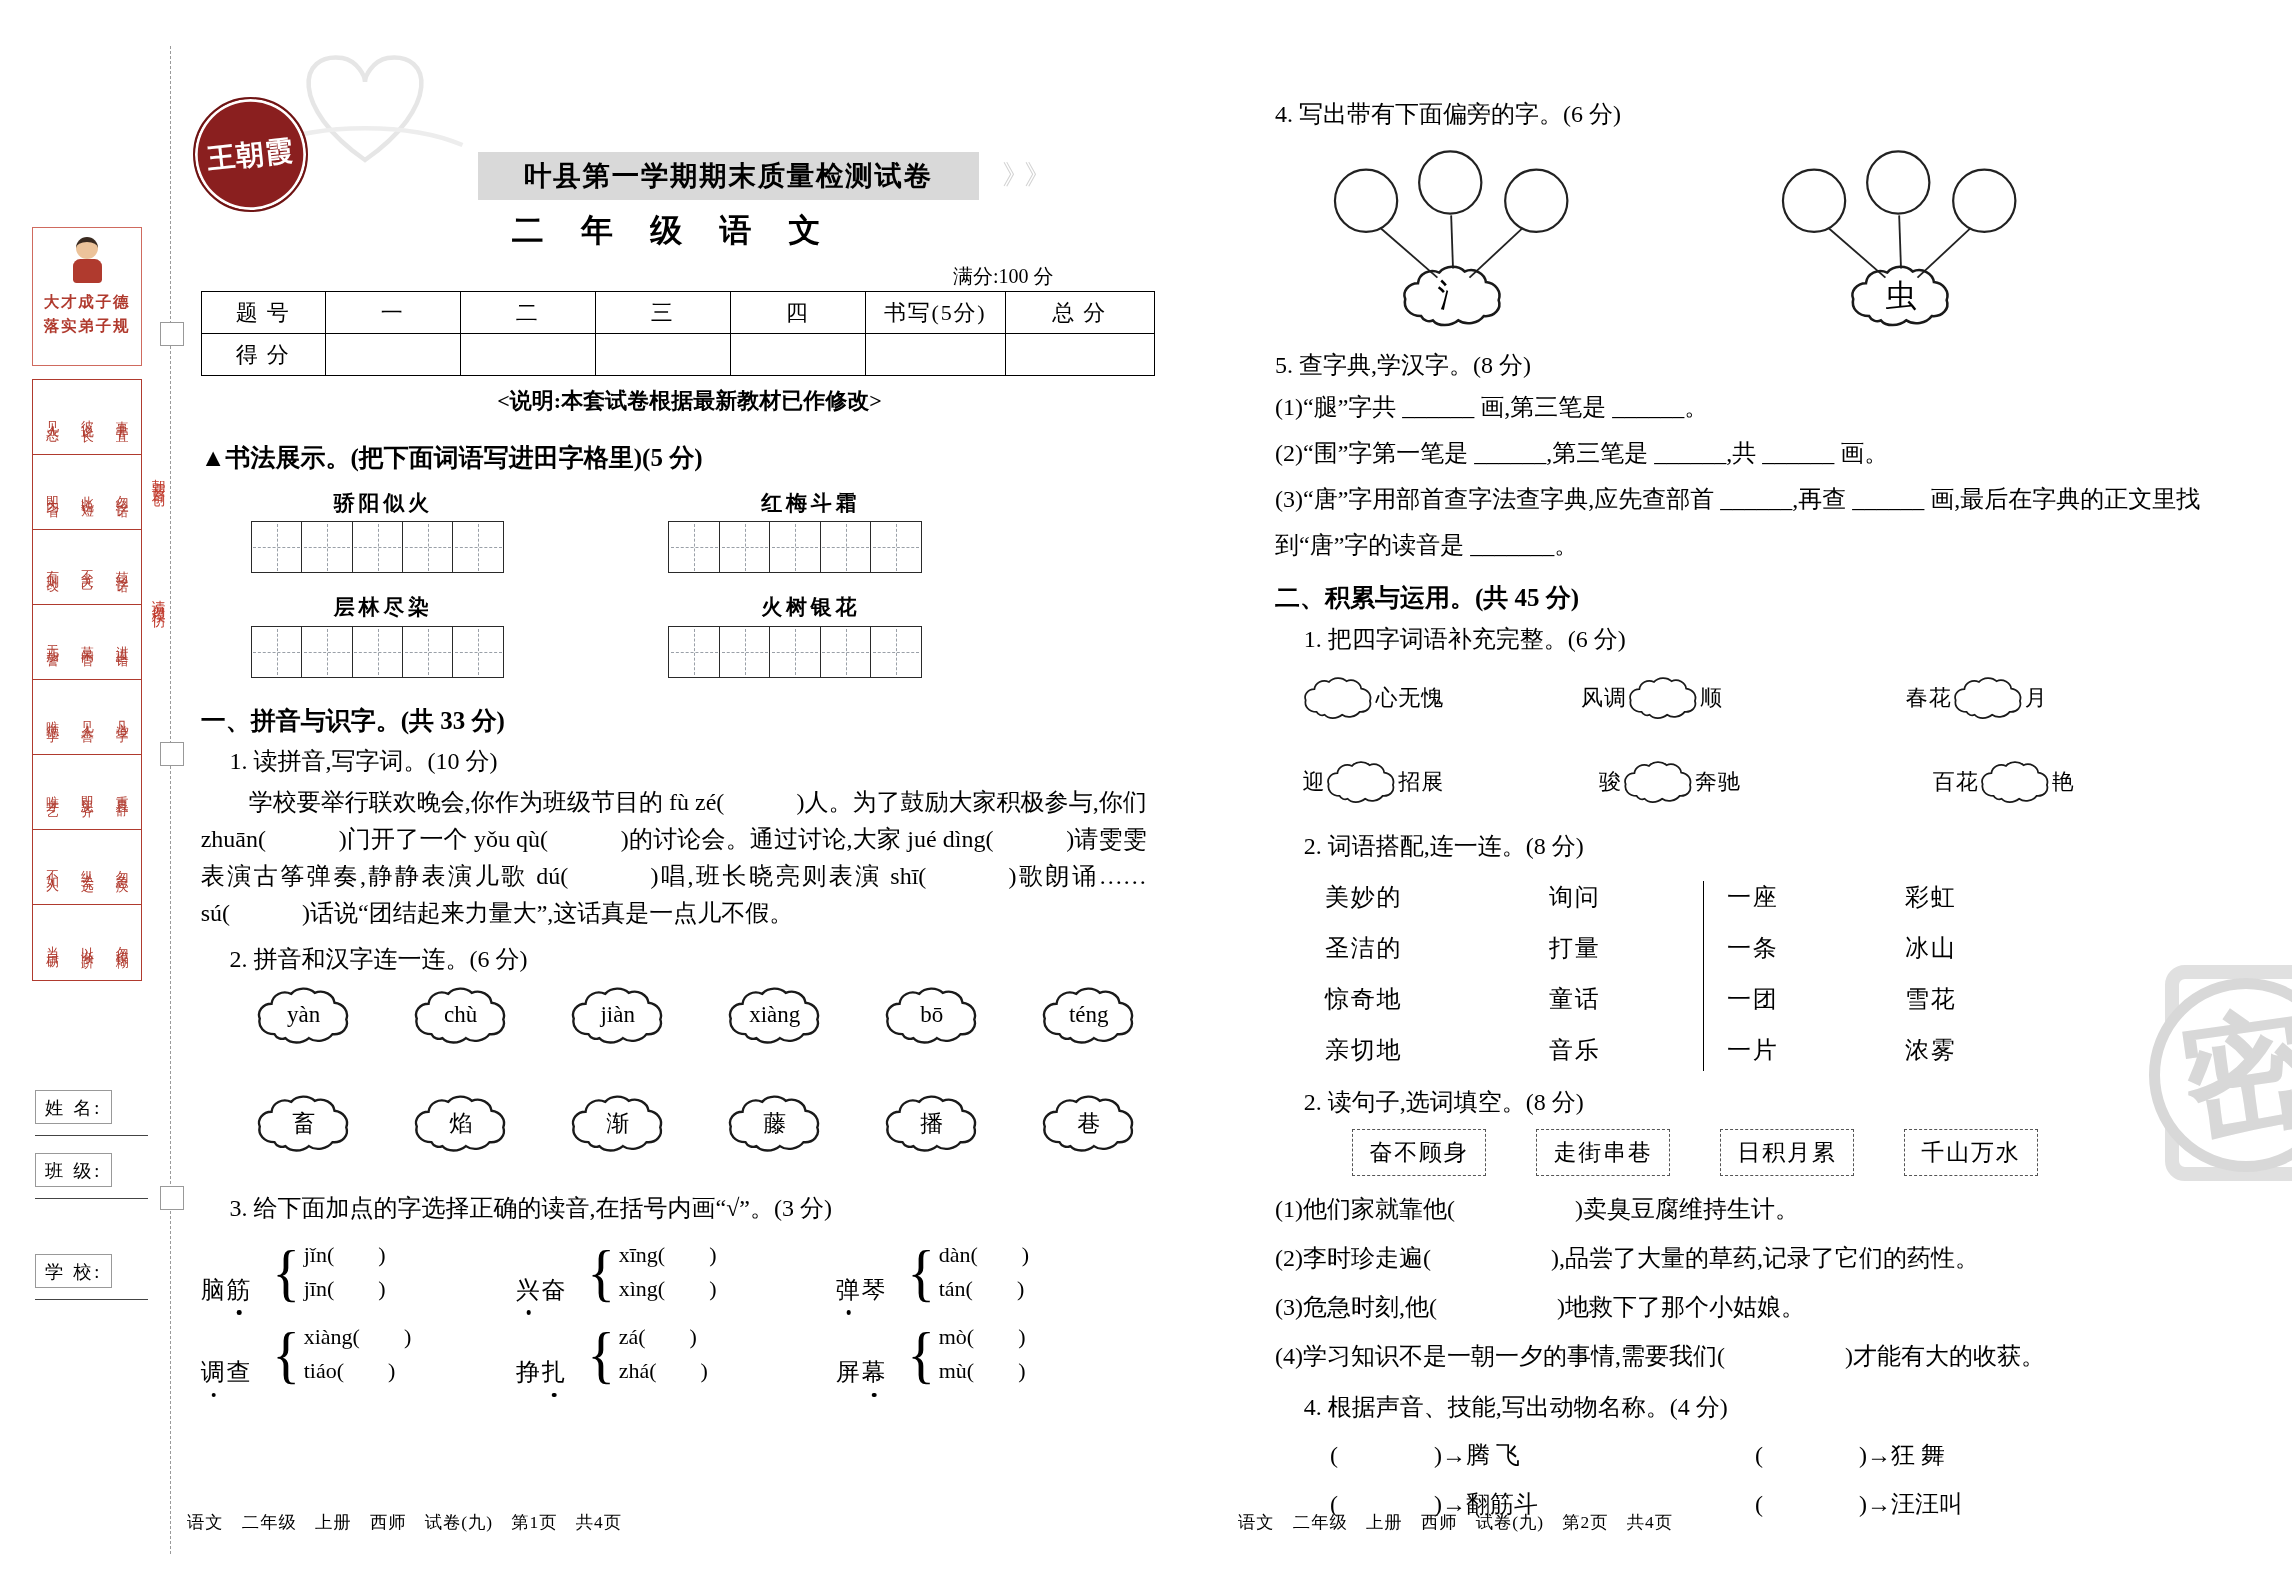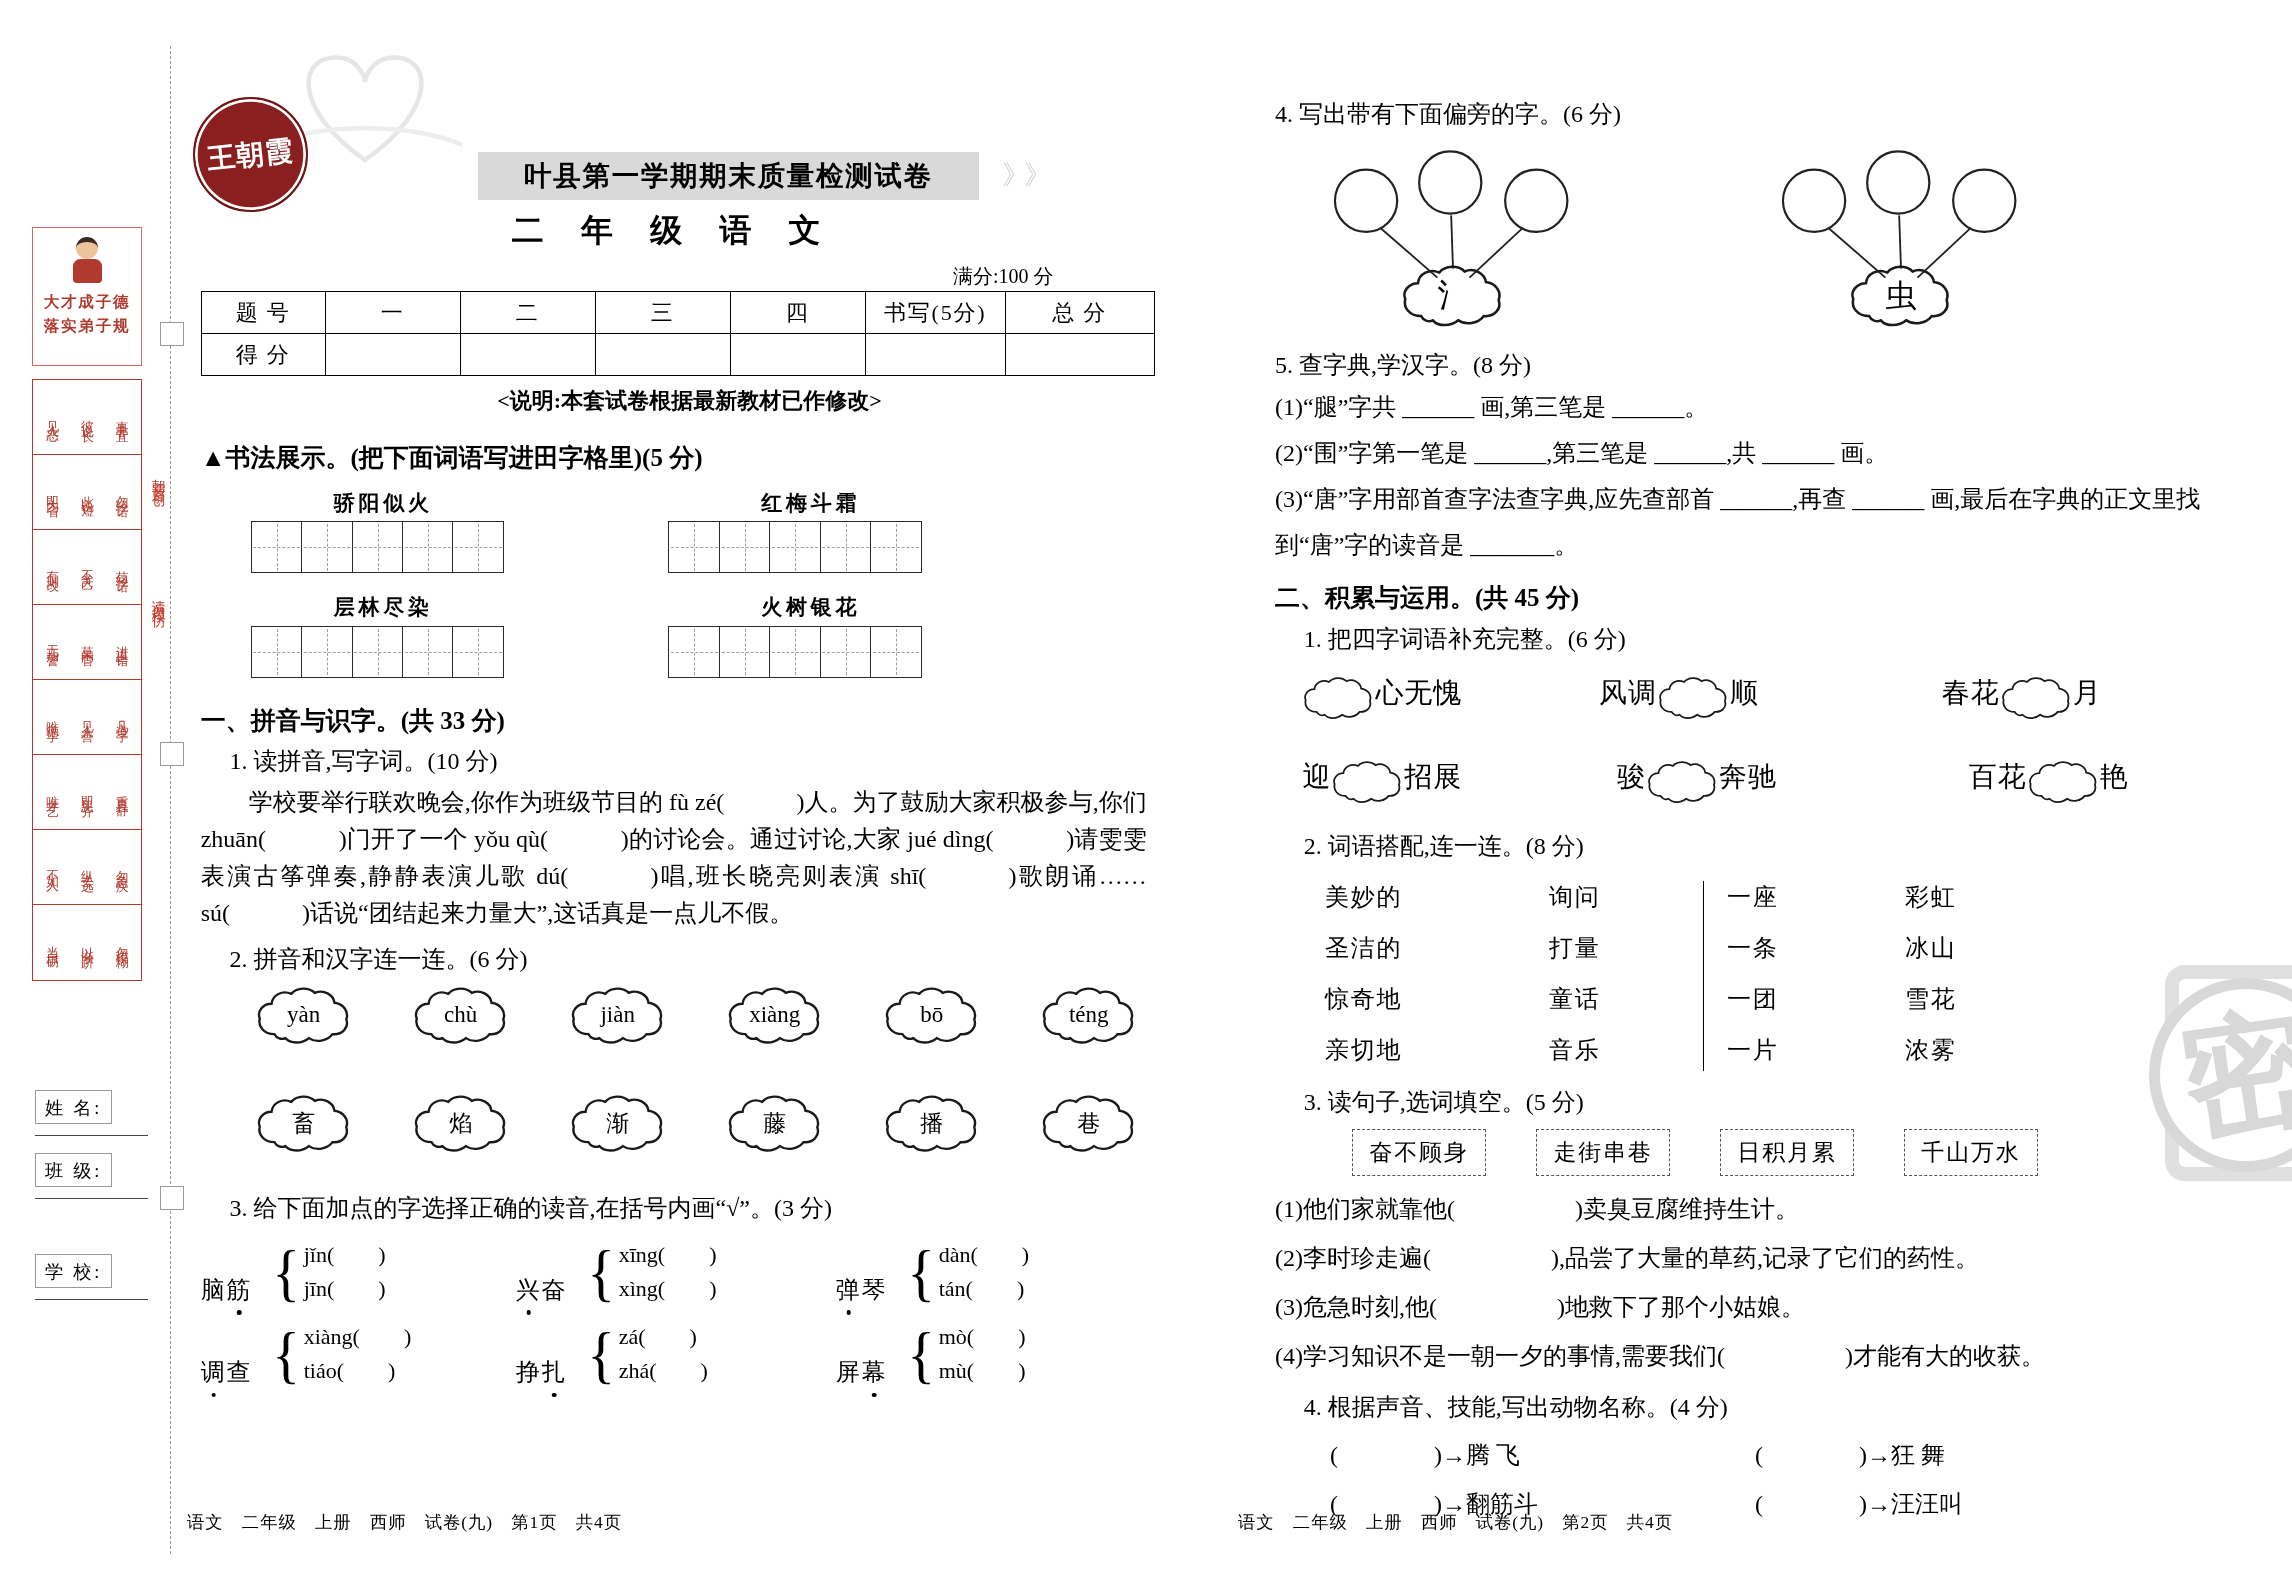--- a/index.html
+++ b/index.html
@@ -91,21 +91,21 @@
   .p2-body{position:absolute;left:37px;top:41px;width:950px;}
   .diagrams{display:flex;margin-top:11px;}
   .radical-diagram{margin-left:27.4px;}
   .radical-diagram + .radical-diagram{margin-left:146px;}
   .radical-diagram line{stroke:#222;stroke-width:2;}
   .radical-diagram circle{fill:none;stroke:#222;stroke-width:2.4;}
   .rd-text{font-size:34px;fill:#000;font-family:"Liberation Serif","DejaVu Serif",serif;}
   .q5-lines div{font-size:24px;line-height:46px;}
   .sec-title2{font-size:25px;font-weight:bold;line-height:42px;margin-top:9.1px;}
   .idiom-row{display:flex;align-items:center;margin-top:12.8px;height:55px;}
-  .idiom-item{display:flex;align-items:flex-start;font-size:28px;letter-spacing:0.9px;}
+  .idiom-item{display:flex;align-items:center;font-size:22px;letter-spacing:0.9px;}
   .cloud-blank{position:relative;width:73px;height:48px;display:inline-block;}
   .cloud-blank svg{position:absolute;inset:0;width:73px;height:48px;}
   .match-block{position:relative;height:212px;margin-top:7.3px;}
   .match-col{position:absolute;top:0;}
   .match-col div{font-size:24px;line-height:51px;letter-spacing:1.8px;}
   .match-divider{position:absolute;left:428px;top:9.1px;height:190px;border-left:1.8px solid #000;}
   .word-box-row{margin-top:7.3px;padding-left:77px;display:flex;}
   .word-box{border:1.8px dashed #555;padding:7.3px 16.4px;font-size:23px;letter-spacing:1.8px;margin-right:50px;background:#fff;}
   .sentences div{font-size:24px;line-height:49px;}
   .animal-row{display:flex;font-size:24px;line-height:49px;}
@@ -548,21 +548,21 @@
           <div>一片</div>
         </div>
         <div class="match-col" style="left:630px;">
           <div>彩虹</div>
           <div>冰山</div>
           <div>雪花</div>
           <div>浓雾</div>
         </div>
       </div>
 
-      <div class="q-line" style="text-indent:1.2em;">3. 读句子,选词填空。(5 分)</div>
+      <div class="q-line" style="text-indent:1.2em;">2. 读句子,选词填空。(8 分)</div>
       <div class="word-box-row">
         <span class="word-box">奋不顾身</span>
         <span class="word-box">走街串巷</span>
         <span class="word-box">日积月累</span>
         <span class="word-box">千山万水</span>
       </div>
       <div class="sentences" style="margin-top:9.1px;">
         <div>(1)他们家就靠他(　　　　　)卖臭豆腐维持生计。</div>
         <div>(2)李时珍走遍(　　　　　),品尝了大量的草药,记录了它们的药性。</div>
         <div>(3)危急时刻,他(　　　　　)地救下了那个小姑娘。</div>

